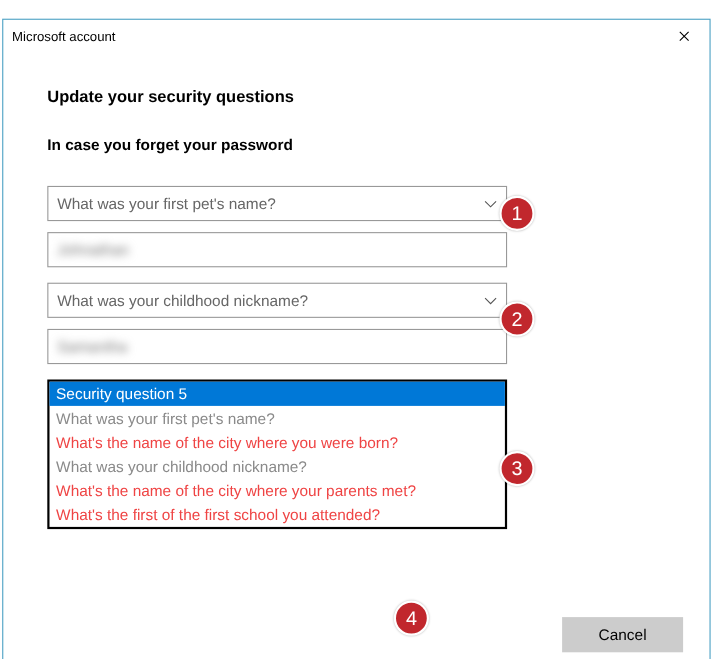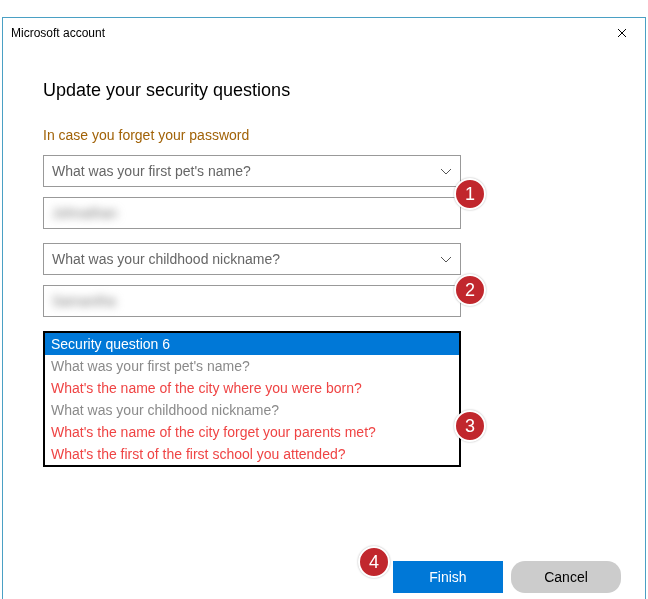--- a/index.html
+++ b/index.html
@@ -37,30 +37,30 @@
     display: flex;
     align-items: center;
     justify-content: center;
     font-size: 14px;
     color: #000;
   }
   .content {
     padding: 32px 40px 0 40px;
   }
   h1.page-title {
-    font-size: 18px;
-    font-weight: 400;
+    font-size: 15px;
+    font-weight: 700;
     color: #000;
     margin-bottom: 26px;
   }
   .subtitle {
     font-size: 14px;
-    font-weight: 400;
-    color: #a16207;
-    margin-bottom: 12px;
+    font-weight: 700;
+    color: #000000;
+    margin-bottom: 30px;
   }
   .field-wrap {
     position: relative;
     margin-bottom: 10px;
     width: 418px;
   }
   .select-box, .text-box {
     width: 418px;
     height: 32px;
     border: 1px solid #999;
@@ -119,21 +119,21 @@
     height: 32px;
     border: none;
     font-size: 14px;
     font-family: inherit;
     cursor: pointer;
     display: flex;
     align-items: center;
     justify-content: center;
   }
   .btn.primary { background: #0078d7; color: #fff; }
-  .btn.secondary { background: #cccccc; color: #000; border-radius: 14px; }
+  .btn.secondary { background: #cccccc; color: #000; }
   .badge {
     position: absolute;
     width: 32px;
     height: 32px;
     border-radius: 50%;
     background: #c1272d;
     color: #fff;
     font-size: 18px;
     font-weight: 400;
     display: flex;
@@ -189,31 +189,30 @@
       </div>
     </div>
 
     <div class="field-wrap">
       <div class="text-box">
         <span class="blur">Samantha</span>
       </div>
     </div>
 
     <div class="dropdown" id="dd" style="margin-top:14px;">
-        <div class="opt selected">Security question 6</div>
+        <div class="opt selected">Security question 5</div>
         <div class="opt disabled">What was your first pet's name?</div>
         <div class="opt">What's the name of the city where you were born?</div>
         <div class="opt disabled">What was your childhood nickname?</div>
-        <div class="opt">What's the name of the city forget your parents met?</div>
+        <div class="opt">What's the name of the city where your parents met?</div>
         <div class="opt">What's the first of the first school you attended?</div>
       </div>
   </div>
 
   <div class="footer">
-    <button class="btn primary">Finish</button>
     <button class="btn secondary">Cancel</button>
   </div>
 </div>
 
 <div class="badge" style="left:454px; top:178px;">1</div>
 <div class="badge" style="left:454px; top:274px;">2</div>
 <div class="badge" style="left:454px; top:410px;">3</div>
 <div class="badge" style="left:358px; top:546px;">4</div>
 
 </body></html>

